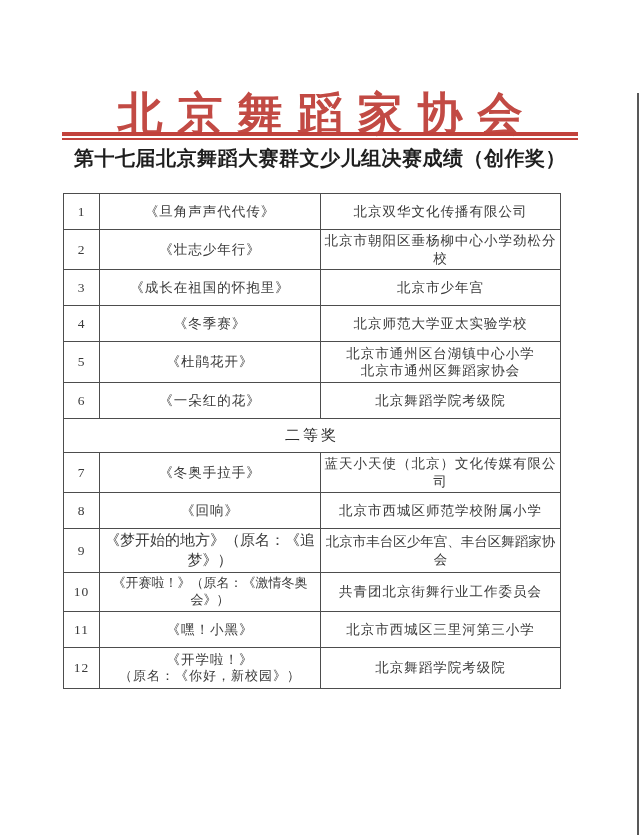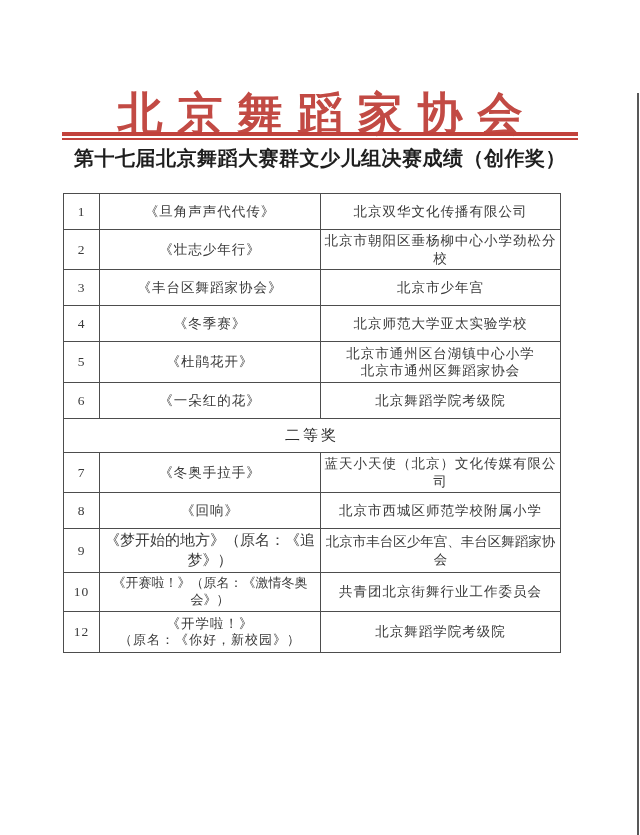--- a/index.html
+++ b/index.html
@@ -112,21 +112,21 @@
         <td class="c-work">《旦角声声代代传》</td>
         <td class="c-unit">北京双华文化传播有限公司</td>
       </tr>
       <tr class="r-data">
         <td class="c-no">2</td>
         <td class="c-work">《壮志少年行》</td>
         <td class="c-unit">北京市朝阳区垂杨柳中心小学劲松分校</td>
       </tr>
       <tr class="r-data">
         <td class="c-no">3</td>
-        <td class="c-work">《丰台区舞蹈家协会》</td>
+        <td class="c-work">《成长在祖国的怀抱里》</td>
         <td class="c-unit">北京市少年宫</td>
       </tr>
       <tr class="r-data">
         <td class="c-no">4</td>
         <td class="c-work">《冬季赛》</td>
         <td class="c-unit">北京师范大学亚太实验学校</td>
       </tr>
       <tr class="r-data r-tall">
         <td class="c-no">5</td>
         <td class="c-work">《杜鹃花开》</td>
@@ -158,20 +158,25 @@
       <tr class="r-data">
         <td class="c-no">9</td>
         <td class="c-work" style="letter-spacing:0; font-size:15px;">《梦开始的地方》（原名：《追梦》）</td>
         <td class="c-unit" style="letter-spacing:0;">北京市丰台区少年宫、丰台区舞蹈家协会</td>
       </tr>
       <tr class="r-data">
         <td class="c-no">10</td>
         <td class="c-work" style="letter-spacing:0; font-size:13px;">《开赛啦！》（原名：《激情冬奥会》）</td>
         <td class="c-unit">共青团北京街舞行业工作委员会</td>
       </tr>
+      <tr class="r-data">
+        <td class="c-no">11</td>
+        <td class="c-work">《嘿！小黑》</td>
+        <td class="c-unit">北京市西城区三里河第三小学</td>
+      </tr>
       <tr class="r-data r-tall">
         <td class="c-no">12</td>
         <td class="c-work">
           <div>《开学啦！》</div>
           <div class="line2">（原名：《你好，新校园》）</div>
         </td>
         <td class="c-unit">北京舞蹈学院考级院</td>
       </tr>
     </tbody>
   </table>

